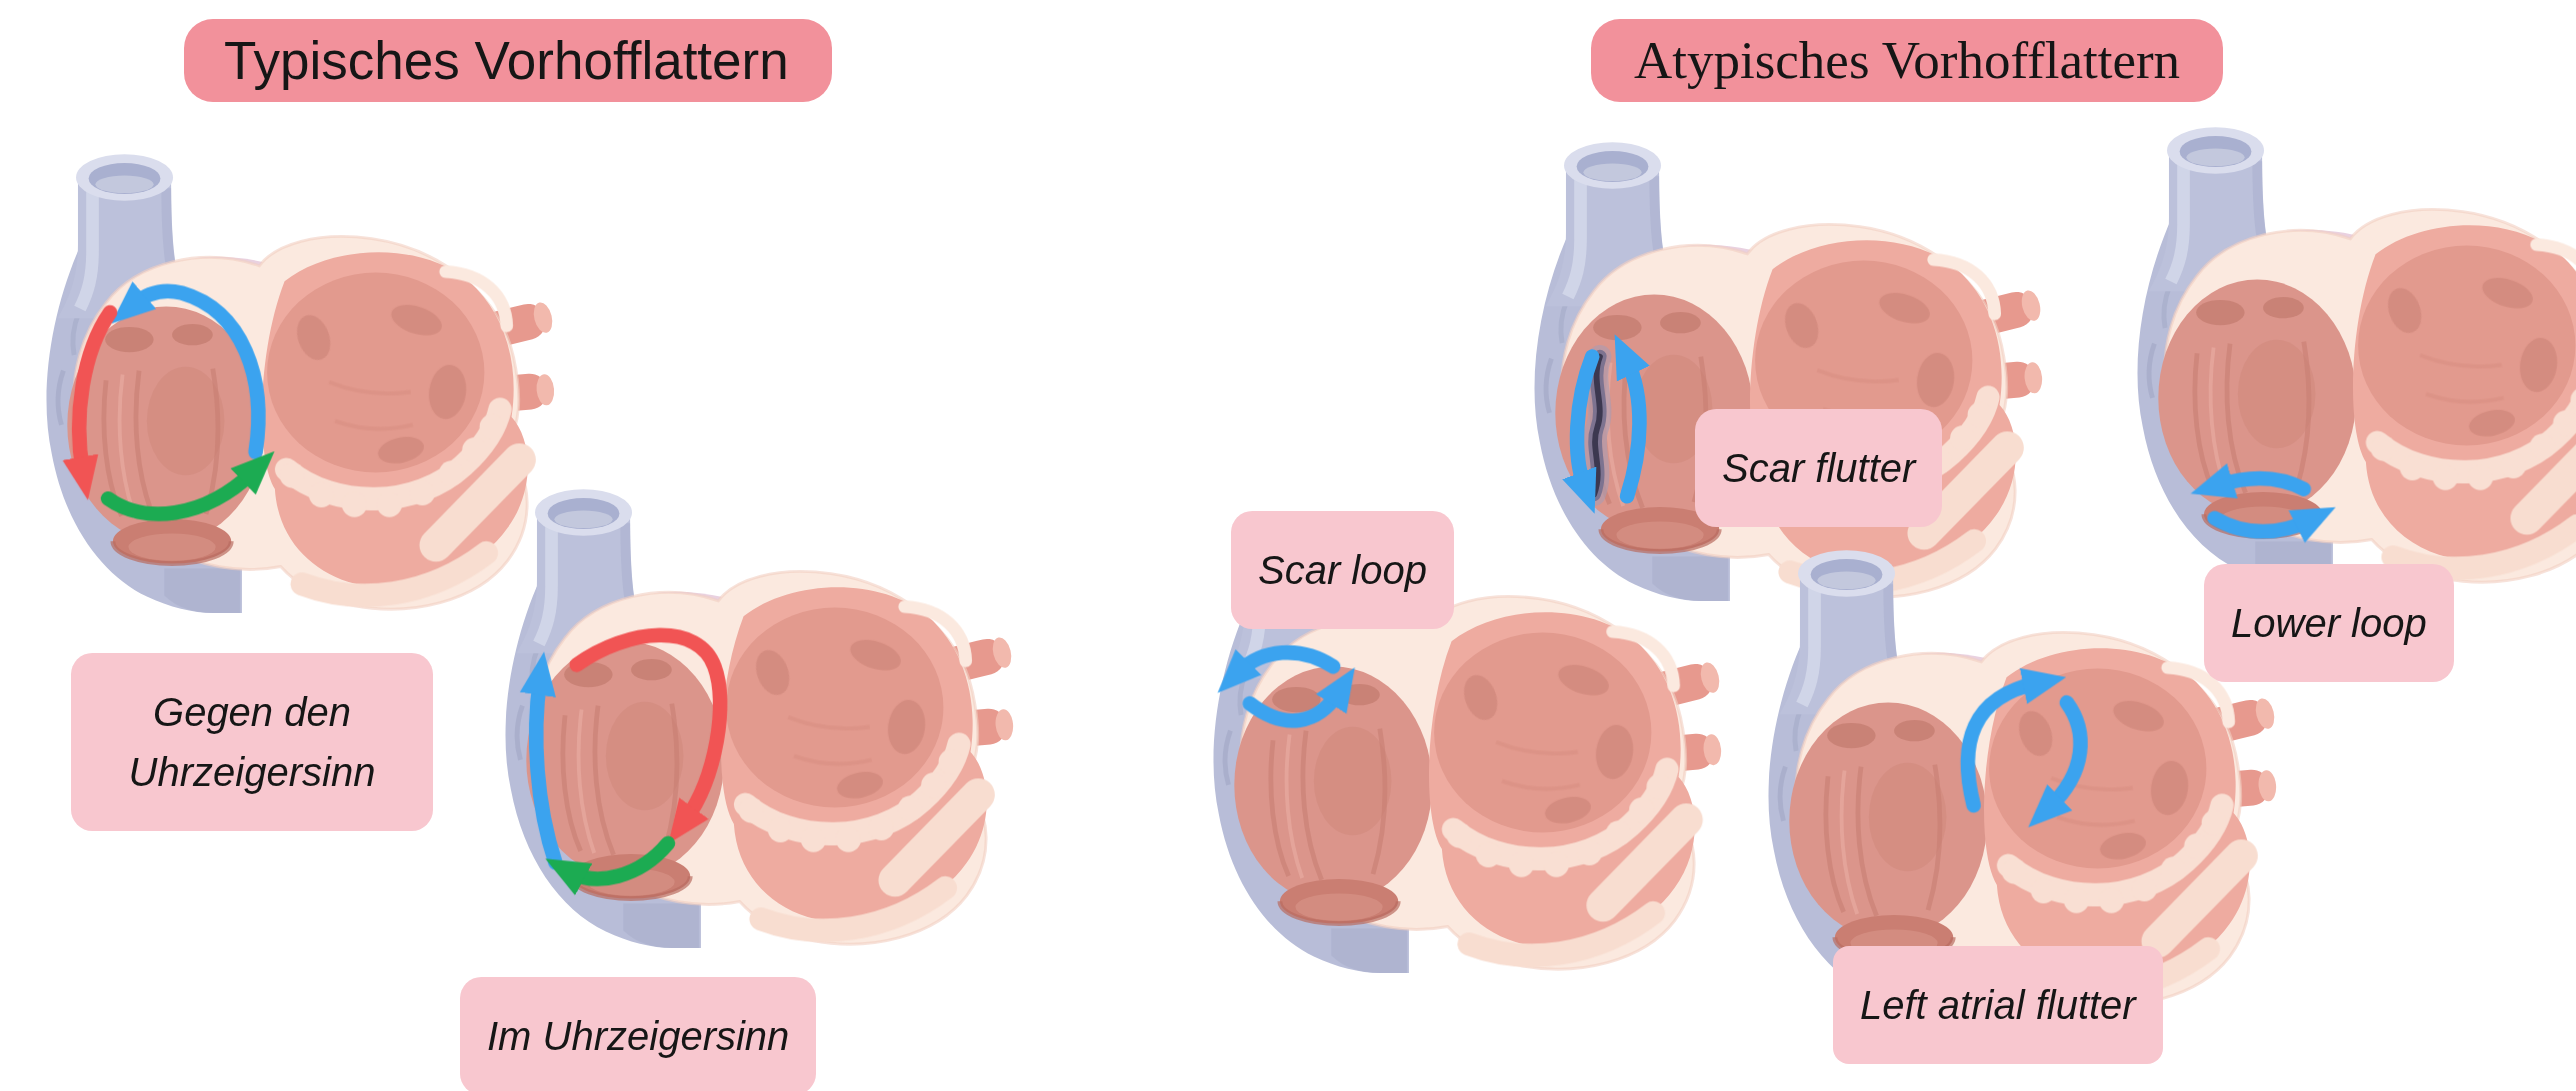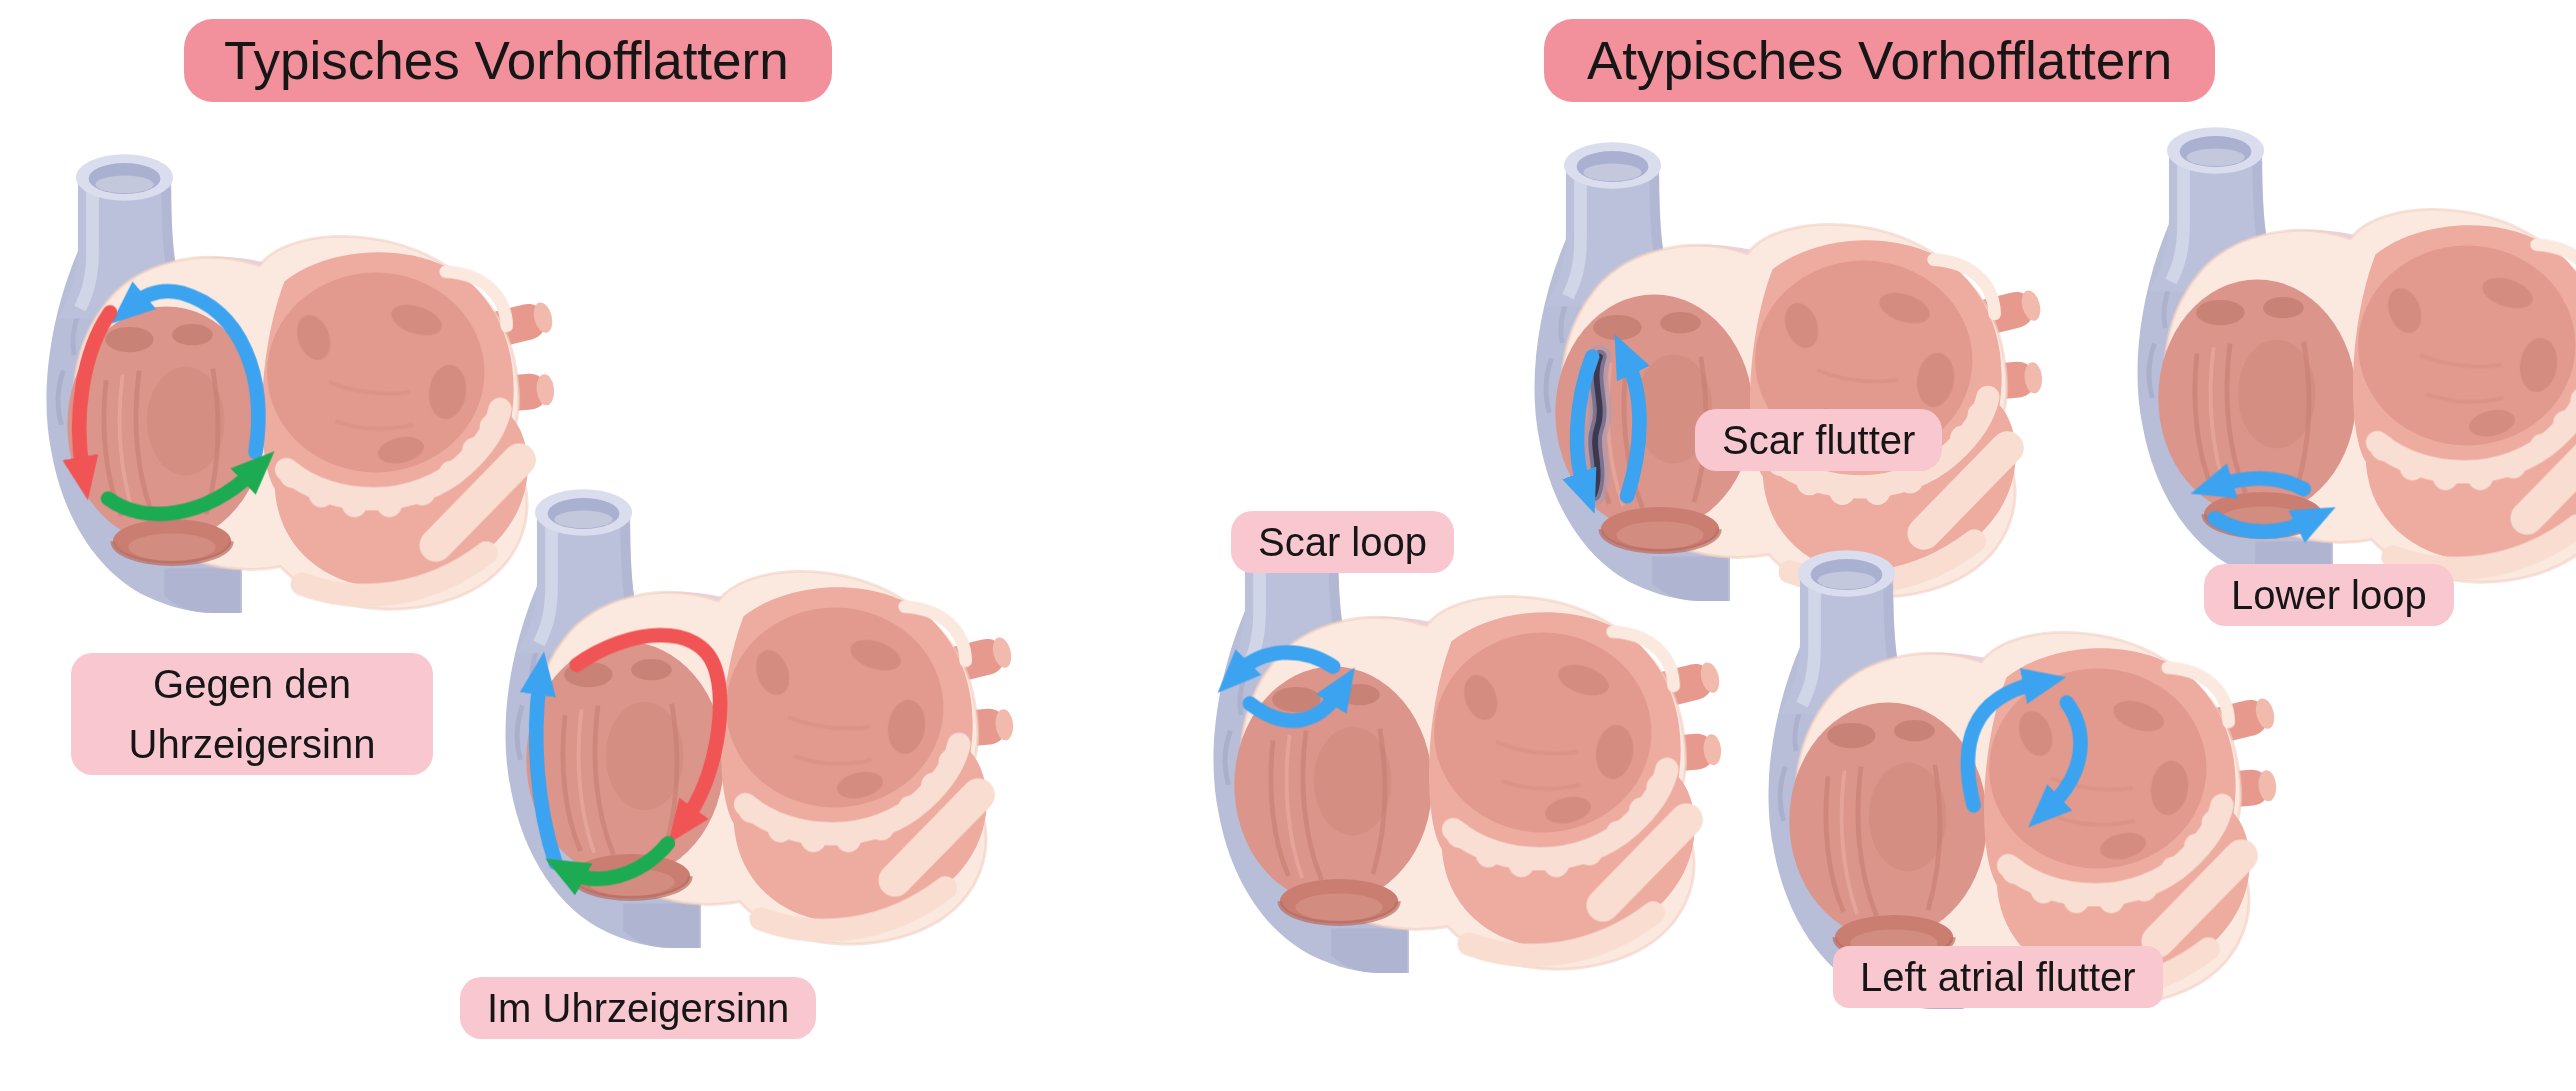--- a/index.html
+++ b/index.html
@@ -7,22 +7,22 @@
     position:relative;width:2576px;height:1091px;background:#ffffff;
     overflow:hidden;font-family:"Liberation Sans",sans-serif;color:var(--text,#161616);
   }
   .pill{
     position:absolute;background:var(--title-bg,#f2919b);
     height:83px;line-height:83px;padding:0 43px;border-radius:29px;
     font-size:53px;white-space:nowrap;text-align:center;color:var(--text,#161616);
   }
   .tag{
     position:absolute;background:var(--label-bg,#f8c7cf);
-    padding:1px 27px;border-radius:21.3px;font-size:40px;line-height:1.5;
-    white-space:nowrap;text-align:center;color:var(--text,#161616);
+    padding:29px 27px;border-radius:21.3px;font-size:40px;line-height:1.5;
+    white-space:nowrap;text-align:center;color:var(--text,#161616);font-style:italic;
   }
   .tag.wrap{white-space:normal;width:308px;margin-top:39px;}
   svg.heart{position:absolute;overflow:visible;}
   .defs{position:absolute;width:0;height:0;overflow:hidden;}
   .flow{fill:none;stroke-width:15;stroke-linecap:round;}
   .flow.blue{stroke:var(--arrow-blue,#3ba3ef);}
   .flow.red{stroke:var(--arrow-red,#f15454);}
   .flow.green{stroke:var(--arrow-green,#1cab52);}
 </style>
 </head>
@@ -119,21 +119,21 @@
             <circle cx="498" cy="306" r="13"></circle>
         </g>
         <path d="M302,468 C360,490 432,482 492,436" stroke="#f8ddd0" stroke-width="24" fill="none" stroke-linecap="round"></path>
         <path d="M440,428 L526,340" stroke="#f8ddd0" stroke-width="34" fill="none" stroke-linecap="round"></path>
         <path d="M450,146 C488,148 512,170 513,202" stroke="#fbe9df" stroke-width="13" fill="none" stroke-linecap="round"></path>
       </g>
     </defs>
   </svg>
 
   <div class="pill" style="left:184px;top:19.4px;padding-left:40px;">Typisches Vorhofflattern</div>
-  <div class="pill" style="left:1544px;top:19.4px;">Atypisches Vorhofflattern</div>
+  <div class="pill" style="left:1591px;top:19.4px;font-family:Liberation Serif, serif;">Atypisches Vorhofflattern</div>
 
   <svg class="heart" style="left:8.7px;top:130px;width:524px;height:485px;" viewBox="0 0 540 500" xmlns="http://www.w3.org/2000/svg">
     <use href="#heartSym"></use>
     <path class="flow blue" d="M254,332 C266,255 240,186 178,168 C158,163 142,168 128,180" marker-end="url(#ah-blue)"></path>
     <path class="flow red" d="M104,188 C76,228 66,295 76,352" marker-end="url(#ah-red)"></path>
     <path class="flow green" d="M102,380 C138,406 200,402 252,352" marker-end="url(#ah-green)"></path>
   </svg>
 
   <svg class="heart" style="left:468px;top:465px;width:524px;height:485px;" viewBox="0 0 540 500" xmlns="http://www.w3.org/2000/svg">
     <use href="#heartSym"></use>

